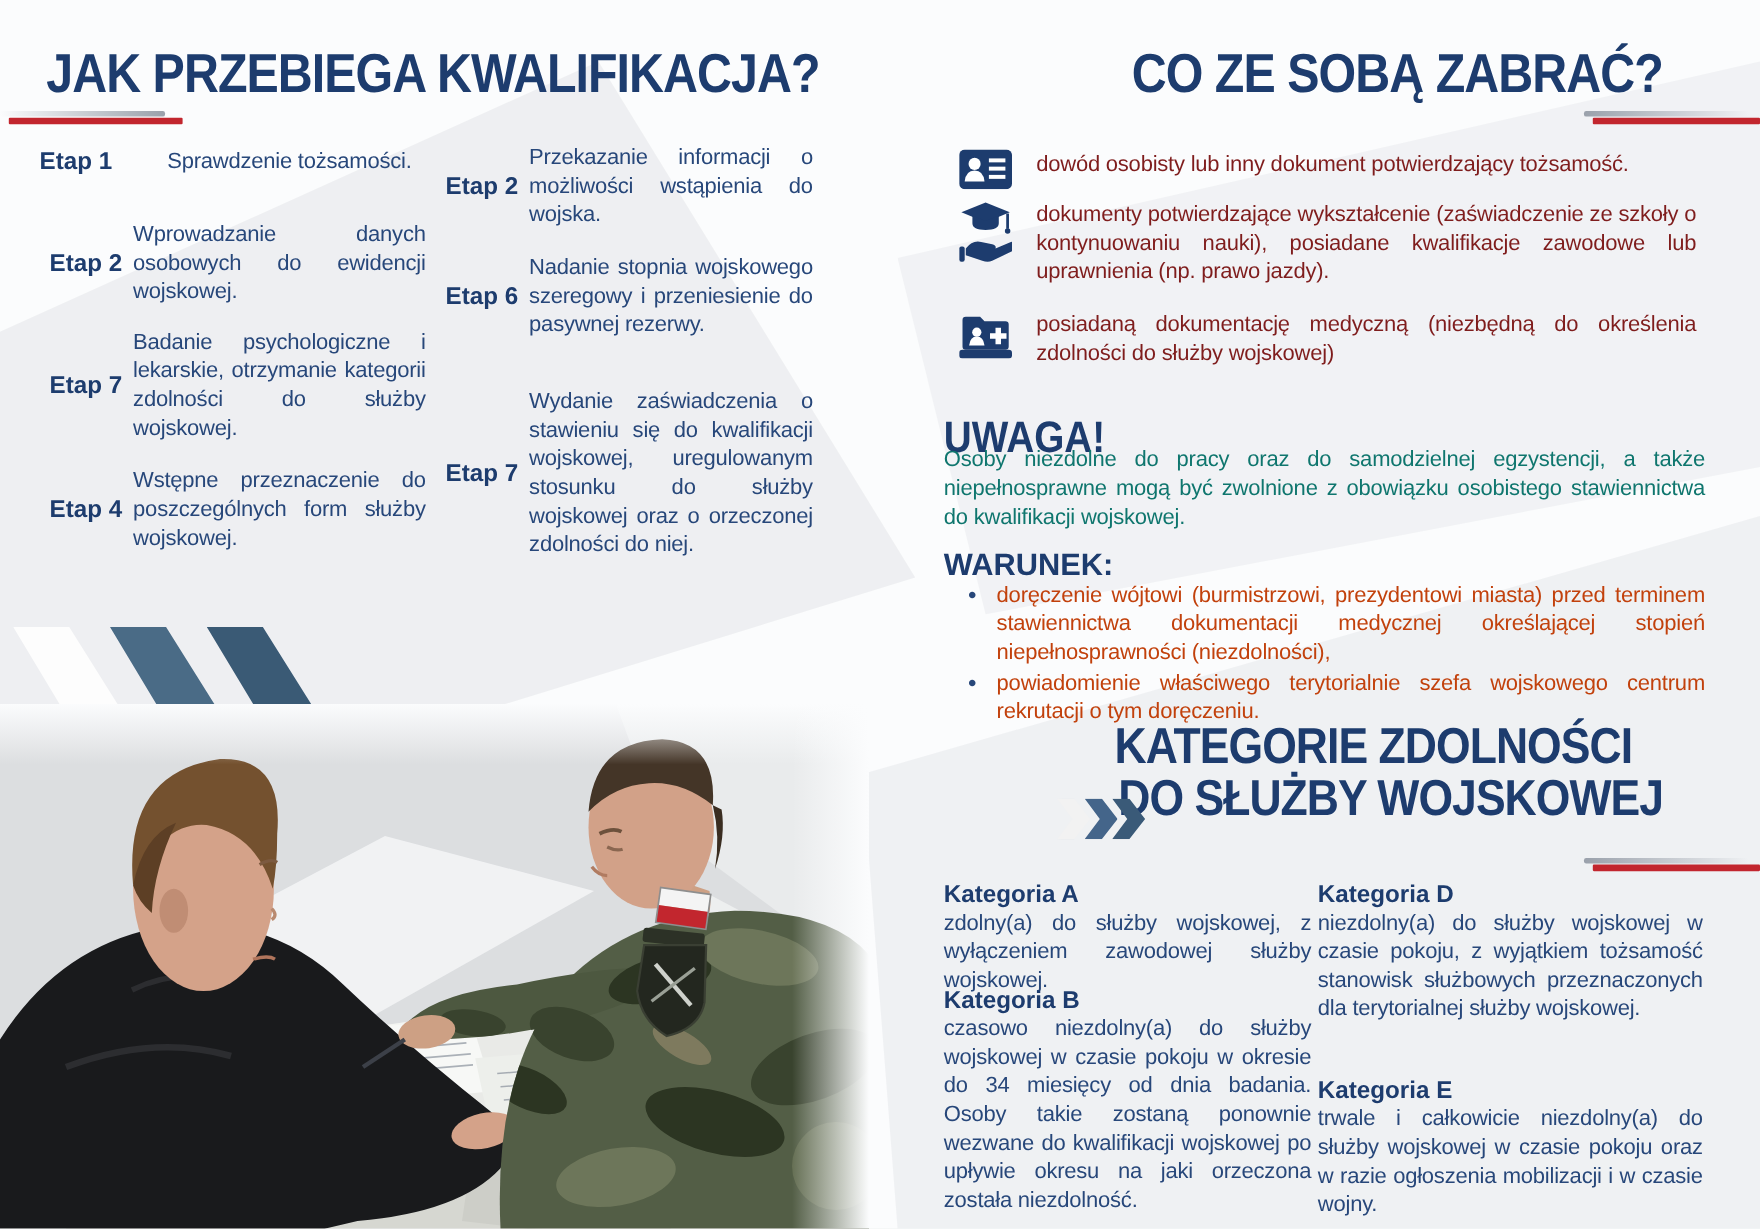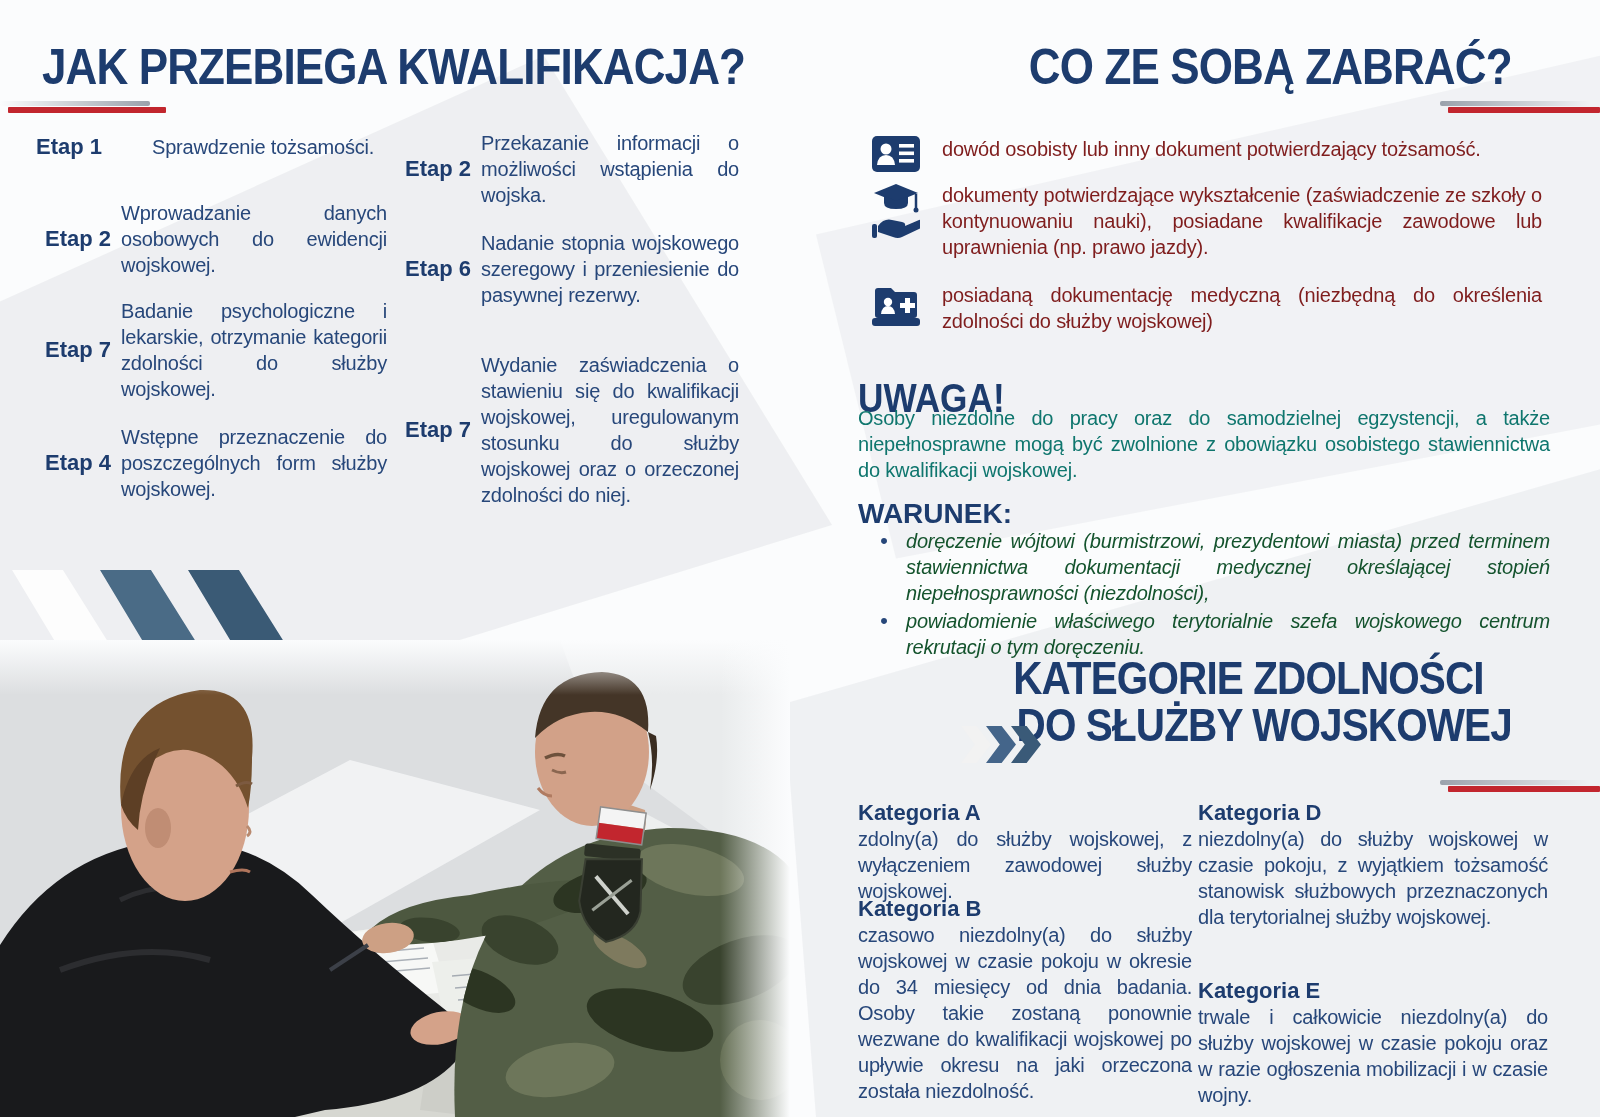--- a/index.html
+++ b/index.html
@@ -41,21 +41,21 @@
 
   
   .bring-row{position:absolute;display:flex;align-items:flex-start;}
   .bring-icon{flex:0 0 48px;margin-right:22px;}
   .bring-text{font-size:20px;line-height:26px;text-align:justify;color:#7f1d1d;width:600px;letter-spacing:-.2px;}
 
   .para{font-size:20px;line-height:26px;text-align:justify;color:#0f766e;letter-spacing:-.2px;}
   .sub-head{font-weight:700;color:#1d3c6e;font-size:28px;}
 
   .bullet{position:relative;padding-left:34px;font-size:20px;line-height:26px;
-    text-align:justify;color:#14532d;letter-spacing:-.2px;font-style:italic;}
+    text-align:justify;color:#c2410c;letter-spacing:-.2px;}
   .bullet::before{content:"•";position:absolute;left:8px;top:0;color:#27477a;font-size:22px;}
 
   .kat-name{font-weight:700;color:#1d3c6e;font-size:22px;}
   .kat-desc{font-size:20px;line-height:26px;text-align:justify;color:#27477a;letter-spacing:-.2px;}
 
   
   .chev{position:absolute;clip-path:polygon(0 0,52% 0,100% 50%,52% 100%,0 100%,46% 50%);}
   .chev.big{width:98px;height:150px;top:570px;filter:drop-shadow(3px 5px 4px rgba(40,45,55,.45));}
   .chev.small{width:30px;height:37px;top:726px;filter:drop-shadow(2px 2px 2px rgba(40,45,55,.4));}
 

